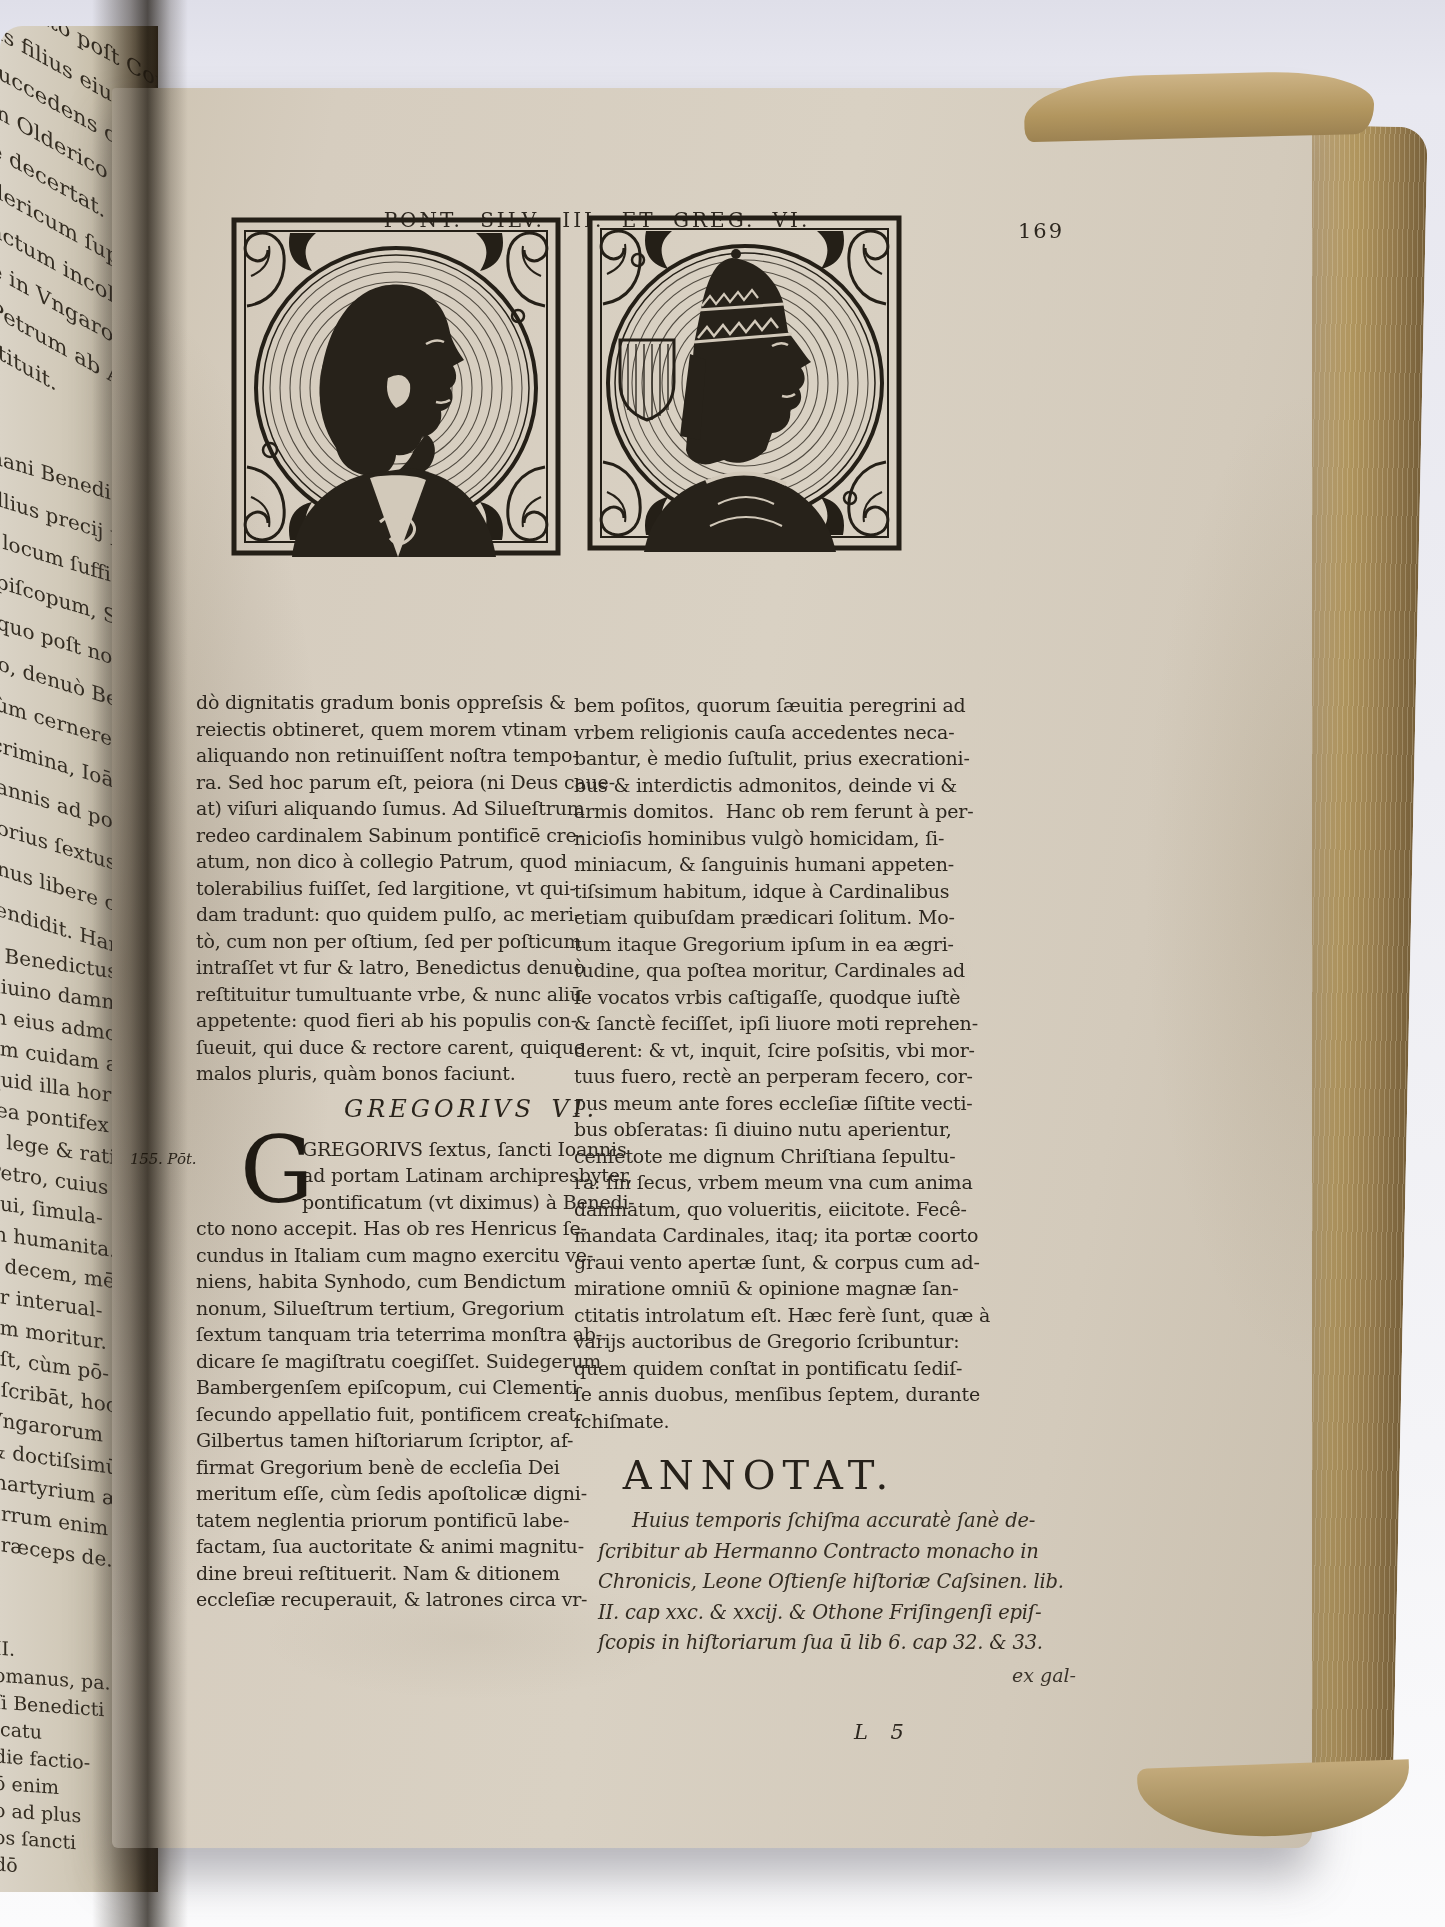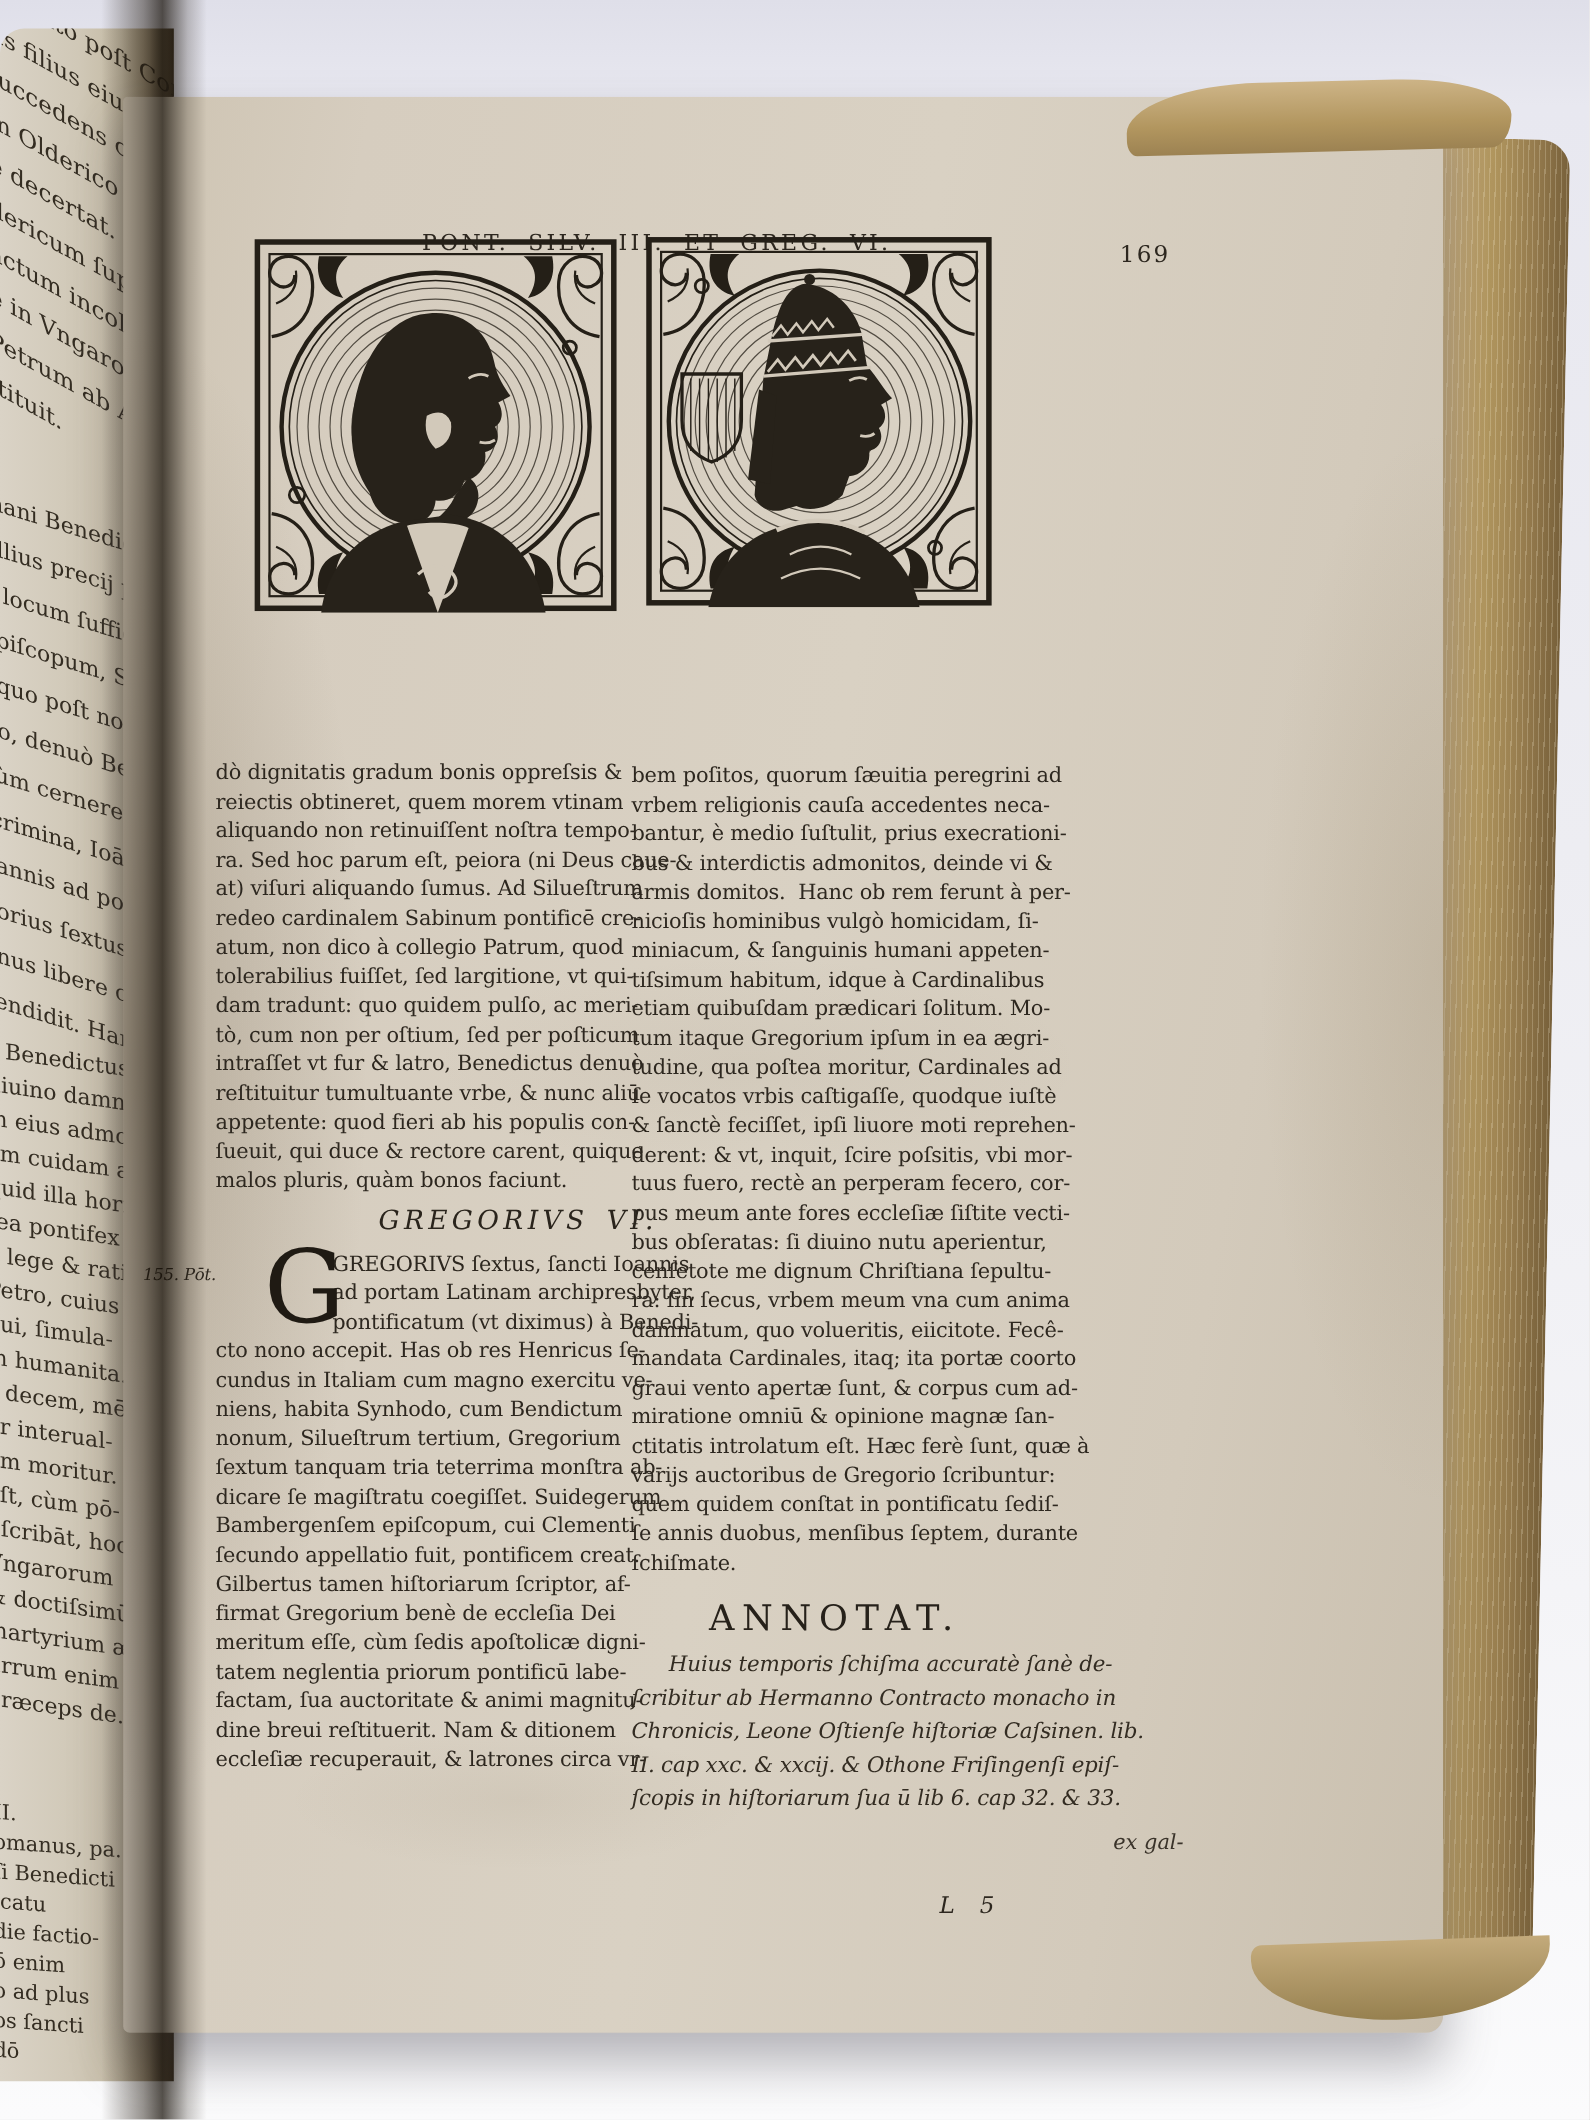--- a/index.html
+++ b/index.html
@@ -59,22 +59,22 @@
   .col-left{left:84px;top:601px;width:374px;}
   .col-right{left:462px;top:604px;width:370px;}
 
   .section-heading{margin:8px 0 0 148px;font-style:italic;font-size:24px;
     letter-spacing:4px;word-spacing:5px;white-space:nowrap;color:#2a241c;}
   .para2{position:relative;margin-top:13px;}
   .drop-cap{position:absolute;left:44px;top:-4px;font-size:92px;line-height:78px;color:#1f1a13;}
   .opening .tline{padding-left:106px;}
   .margin-note{position:absolute;left:-66px;top:14px;font-size:15px;font-style:italic;white-space:nowrap;}
 
-  .annotat-heading{margin-top:18px;text-align:center;font-size:32px;letter-spacing:7px;color:#26211a;}
-  .annotation{margin-top:8px;font-style:italic;font-size:19.5px;color:#332c22;}
+  .annotat-heading{margin-top:18px;text-align:center;font-size:40px;letter-spacing:7px;color:#26211a;}
+  .annotation{margin-top:8px;font-style:italic;font-size:19.5px;color:#332c22;margin-left:24px;}
   .annotation .tline{line-height:30.5px;}
   .annotation .tline:first-child{padding-left:34px;}
 
   .signature{left:742px;top:1632px;font-size:21px;letter-spacing:8px;font-style:italic;}
   .catchword{left:900px;top:1576px;font-size:19px;font-style:italic;color:#3a332a;}
 </style>
 </head>
 <body>
 
 <div class="photo">

